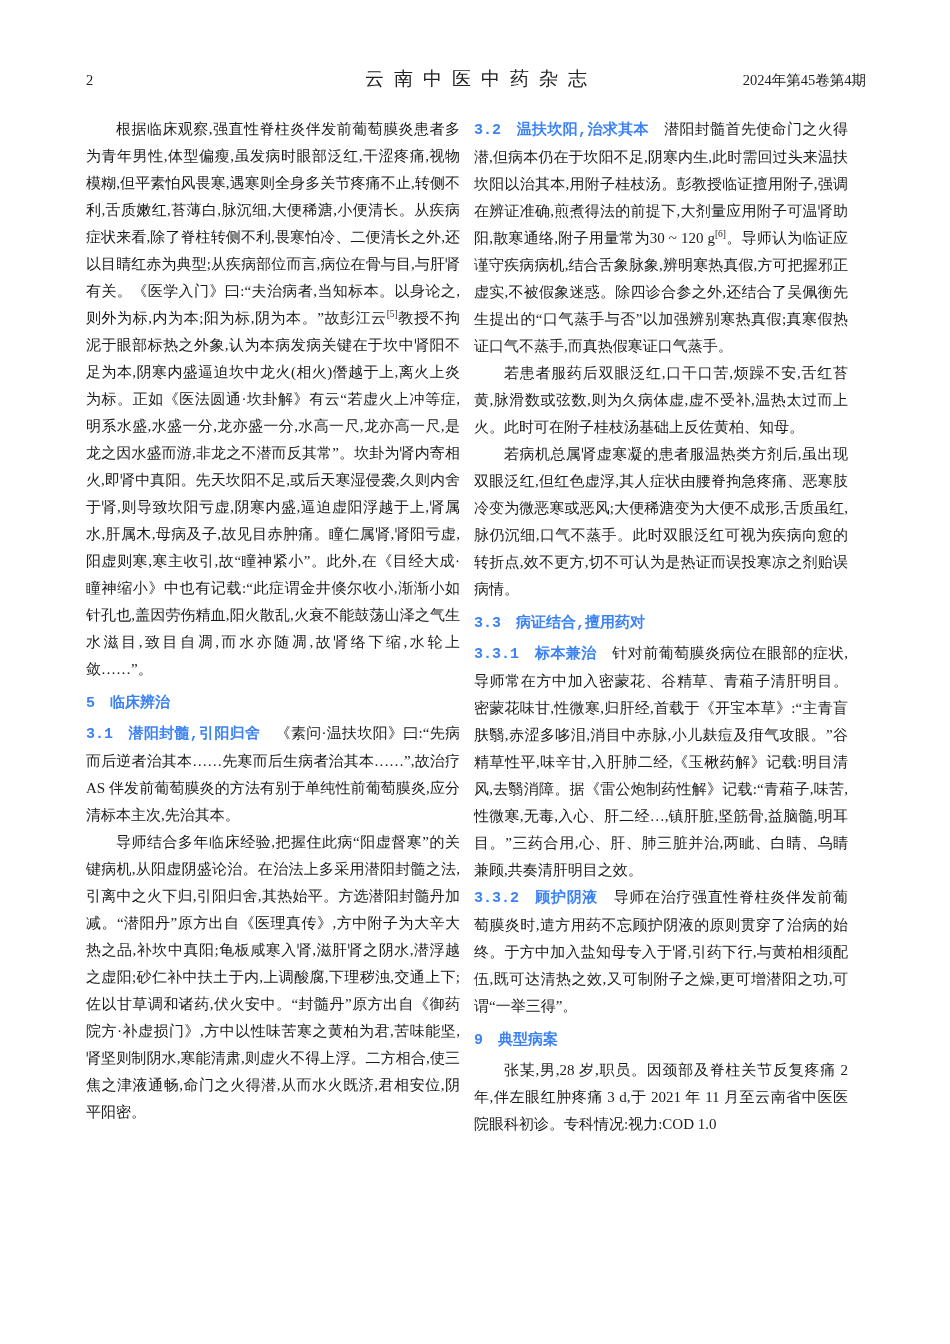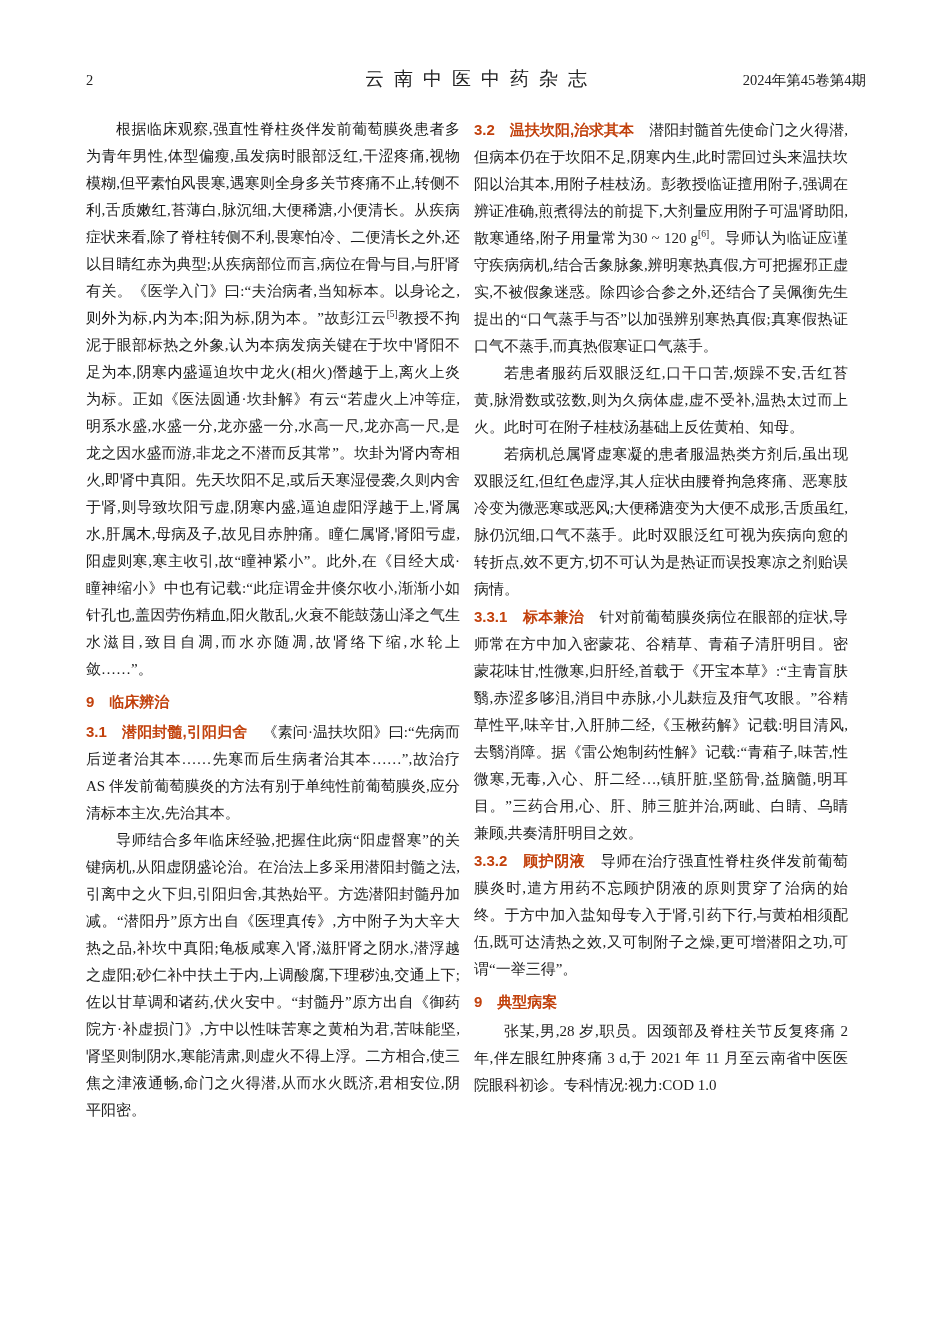--- a/index.html
+++ b/index.html
@@ -40,45 +40,46 @@
   .para { margin: 0; text-indent: 2em; }
   .para.noindent { text-indent: 0; }
   .heading {
     font-family: "Liberation Sans", "DejaVu Sans", sans-serif;
     font-weight: 700;
     font-size: 15px;
     margin: 5px 0 3px 0;
     color: #111;
   }
   .bold-head {
-    font-family: Liberation Sans, sans-serif;
+    font-family: Liberation Mono, monospace;
     font-weight: 700;
-    color: #c2410c;
+    color: #3b82f6;
   }
   sup { font-size: 9.5px; line-height: 0; vertical-align: super; }
 </style>
 </head>
 <body>
 
 <div class="page">
   <div class="header">
     <span class="pnum">2</span>
     <span class="jtitle">云南中医中药杂志</span>
     <span class="issue">2024年第45卷第4期</span>
   </div>
   <div class="columns">
     <div class="col" id="left-col">
         <p class="para"><span>根据临床观察,强直性脊柱炎伴发前葡萄膜炎患者多为青年男性,体型偏瘦,虽发病时眼部泛红,干涩疼痛,视物模糊,但平素怕风畏寒,遇寒则全身多关节疼痛不止,转侧不利,舌质嫩红,苔薄白,脉沉细,大便稀溏,小便清长。从疾病症状来看,除了脊柱转侧不利,畏寒怕冷、二便清长之外,还以目睛红赤为典型;从疾病部位而言,病位在骨与目,与肝肾有关。《医学入门》曰:“夫治病者,当知标本。以身论之,则外为标,内为本;阳为标,阴为本。”故彭江云</span><sup>[5]</sup><span>教授不拘泥于眼部标热之外象,认为本病发病关键在于坎中肾阳不足为本,阴寒内盛逼迫坎中龙火(相火)僭越于上,离火上炎为标。正如《医法圆通·坎卦解》有云“若虚火上冲等症,明系水盛,水盛一分,龙亦盛一分,水高一尺,龙亦高一尺,是龙之因水盛而游,非龙之不潜而反其常”。坎卦为肾内寄相火,即肾中真阳。先天坎阳不足,或后天寒湿侵袭,久则内舍于肾,则导致坎阳亏虚,阴寒内盛,逼迫虚阳浮越于上,肾属水,肝属木,母病及子,故见目赤肿痛。瞳仁属肾,肾阳亏虚,阳虚则寒,寒主收引,故“瞳神紧小”。此外,在《目经大成·瞳神缩小》中也有记载:“此症谓金井倏尔收小,渐渐小如针孔也,盖因劳伤精血,阳火散乱,火衰不能鼓荡山泽之气生水滋目,致目自凋,而水亦随凋,故肾络下缩,水轮上敛……”。</span></p>
-        <div class="heading"><span class="bold-head">9　临床辨治</span></div>
+        <div class="heading"><span class="bold-head">5　临床辨治</span></div>
         <p class="para noindent"><span class="bold-head">3.1　潜阳封髓,引阳归舍</span><span>　《素问·温扶坎阳》曰:“先病而后逆者治其本……先寒而后生病者治其本……”,故治疗 AS 伴发前葡萄膜炎的方法有别于单纯性前葡萄膜炎,应分清标本主次,先治其本。</span></p>
         <p class="para"><span>导师结合多年临床经验,把握住此病“阳虚督寒”的关键病机,从阳虚阴盛论治。在治法上多采用潜阳封髓之法,引离中之火下归,引阳归舍,其热始平。方选潜阳封髓丹加减。“潜阳丹”原方出自《医理真传》,方中附子为大辛大热之品,补坎中真阳;龟板咸寒入肾,滋肝肾之阴水,潜浮越之虚阳;砂仁补中扶土于内,上调酸腐,下理秽浊,交通上下;佐以甘草调和诸药,伏火安中。“封髓丹”原方出自《御药院方·补虚损门》,方中以性味苦寒之黄柏为君,苦味能坚,肾坚则制阴水,寒能清肃,则虚火不得上浮。二方相合,使三焦之津液通畅,命门之火得潜,从而水火既济,君相安位,阴平阳密。</span></p>
       </div>
     <div class="col" id="right-col">
         <p class="para noindent"><span class="bold-head">3.2　温扶坎阳,治求其本</span><span>　潜阳封髓首先使命门之火得潜,但病本仍在于坎阳不足,阴寒内生,此时需回过头来温扶坎阳以治其本,用附子桂枝汤。彭教授临证擅用附子,强调在辨证准确,煎煮得法的前提下,大剂量应用附子可温肾助阳,散寒通络,附子用量常为30 ~ 120 g</span><sup>[6]</sup><span>。导师认为临证应谨守疾病病机,结合舌象脉象,辨明寒热真假,方可把握邪正虚实,不被假象迷惑。除四诊合参之外,还结合了吴佩衡先生提出的“口气蒸手与否”以加强辨别寒热真假;真寒假热证口气不蒸手,而真热假寒证口气蒸手。</span></p>
         <p class="para"><span>若患者服药后双眼泛红,口干口苦,烦躁不安,舌红苔黄,脉滑数或弦数,则为久病体虚,虚不受补,温热太过而上火。此时可在附子桂枝汤基础上反佐黄柏、知母。</span></p>
         <p class="para"><span>若病机总属肾虚寒凝的患者服温热类方剂后,虽出现双眼泛红,但红色虚浮,其人症状由腰脊拘急疼痛、恶寒肢冷变为微恶寒或恶风;大便稀溏变为大便不成形,舌质虽红,脉仍沉细,口气不蒸手。此时双眼泛红可视为疾病向愈的转折点,效不更方,切不可认为是热证而误投寒凉之剂贻误病情。</span></p>
+        <div class="heading"><span class="bold-head">3.3　病证结合,擅用药对</span></div>
         <p class="para noindent"><span class="bold-head">3.3.1　标本兼治</span><span>　针对前葡萄膜炎病位在眼部的症状,导师常在方中加入密蒙花、谷精草、青葙子清肝明目。密蒙花味甘,性微寒,归肝经,首载于《开宝本草》:“主青盲肤翳,赤涩多哆泪,消目中赤脉,小儿麸痘及疳气攻眼。”谷精草性平,味辛甘,入肝肺二经,《玉楸药解》记载:明目清风,去翳消障。据《雷公炮制药性解》记载:“青葙子,味苦,性微寒,无毒,入心、肝二经…,镇肝脏,坚筋骨,益脑髓,明耳目。”三药合用,心、肝、肺三脏并治,两眦、白睛、乌睛兼顾,共奏清肝明目之效。</span></p>
         <p class="para noindent"><span class="bold-head">3.3.2　顾护阴液</span><span>　导师在治疗强直性脊柱炎伴发前葡萄膜炎时,遣方用药不忘顾护阴液的原则贯穿了治病的始终。于方中加入盐知母专入于肾,引药下行,与黄柏相须配伍,既可达清热之效,又可制附子之燥,更可增潜阳之功,可谓“一举三得”。</span></p>
         <div class="heading"><span class="bold-head">9　典型病案</span></div>
         <p class="para"><span>张某,男,28 岁,职员。因颈部及脊柱关节反复疼痛 2 年,伴左眼红肿疼痛 3 d,于 2021 年 11 月至云南省中医医院眼科初诊。专科情况:视力:COD 1.0</span></p>
       </div>
   </div>
 </div>
 
 </body></html>

